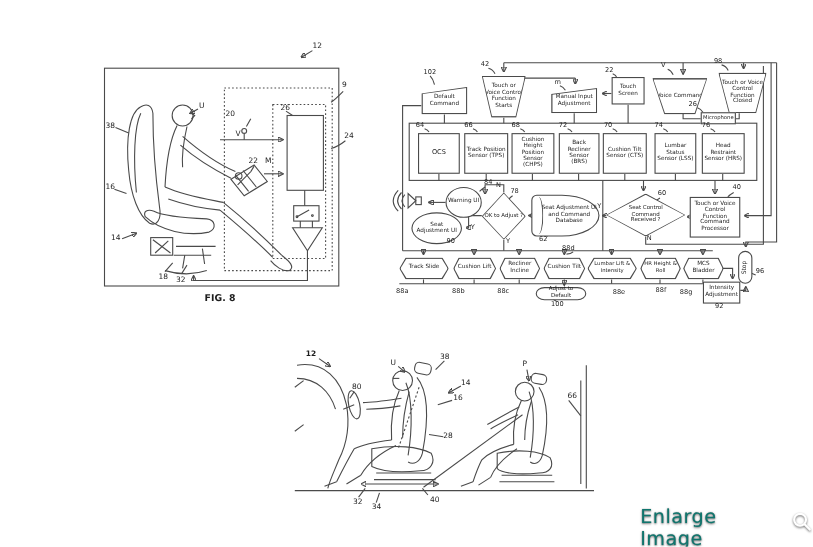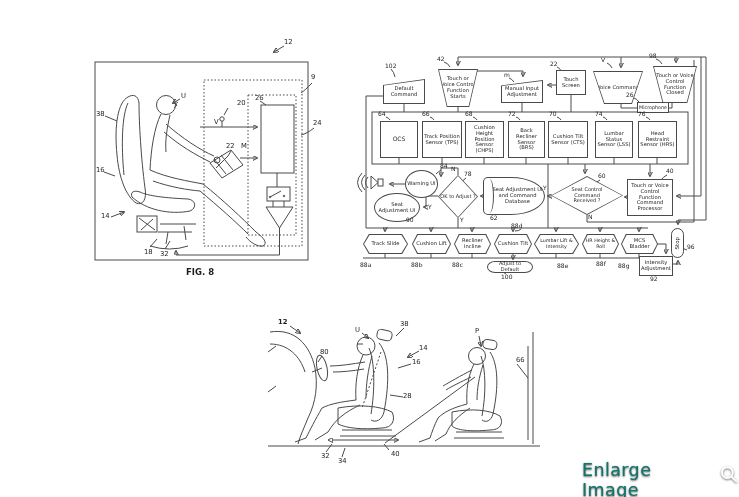--- a/index.html
+++ b/index.html
@@ -106,21 +106,21 @@
     <path d="M111,217 L124,212" marker-end="url(#ah1)"></path>
     <path d="M150,247 L157,239"></path>
     <path d="M165,249 L170,241"></path>
     <path d="M231,151 L228,156"></path>
   </svg>
 
   <span class="figref" style="left:284px;top:38px">12</span>
   <span class="figref" style="left:311px;top:73px">9</span>
   <span class="figref" style="left:313px;top:119px">24</span>
   <span class="figref" style="left:255px;top:94px">26</span>
-  <span class="figref" style="left:237px;top:99px">20</span>
+  <span class="figref" style="left:205px;top:99px">20</span>
   <span class="figref" style="left:214px;top:118px">V</span>
   <span class="figref" style="left:241px;top:142px">M</span>
   <span class="figref" style="left:226px;top:142px">22</span>
   <span class="figref" style="left:181px;top:92px">U</span>
   <span class="figref" style="left:96px;top:110px">38</span>
   <span class="figref" style="left:96px;top:166px">16</span>
   <span class="figref" style="left:101px;top:212px">14</span>
   <span class="figref" style="left:144px;top:248px">18</span>
   <span class="figref" style="left:160px;top:250px">32</span>
   <span class="caption" style="left:186px;top:267px">FIG. 8</span>

